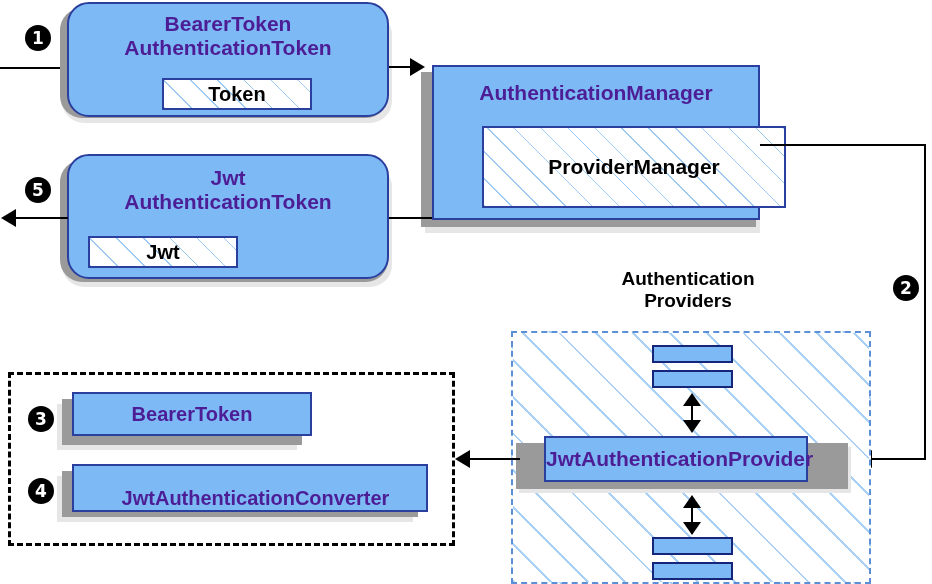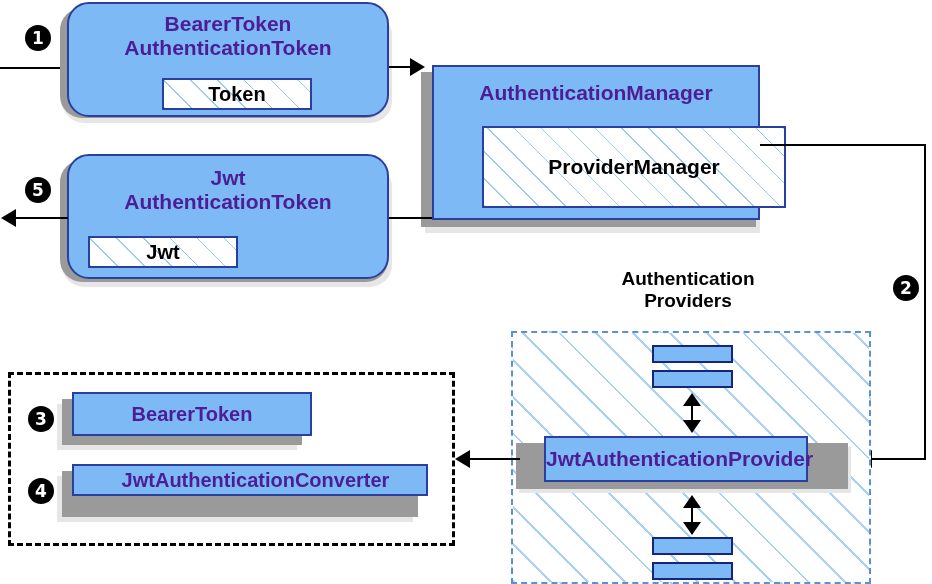--- a/index.html
+++ b/index.html
@@ -229,20 +229,20 @@
   <div class="abs shadow-dark" style="left:62px; top:399px; width:240px; height:46px;"></div>
   <div class="abs bluebox" style="left:72px; top:392px; width:240px; height:44px; display:flex; align-items:center; justify-content:center;">
     <span class="title" style="font-size:20px;">BearerToken</span>
   </div>
   <div class="abs badge" style="left:28px; top:406px; width:26px; height:26px; font-size:17px;">
     <span>3</span>
   </div>
 
   <div class="abs shadow-light" style="left:57px; top:476px; width:356px; height:46px;"></div>
   <div class="abs shadow-dark" style="left:62px; top:471px; width:356px; height:46px;"></div>
-  <div class="abs bluebox" style="left:72px; top:464px; width:356px; height:32px; display:flex; align-items:center; justify-content:center;padding-left:11px;">
+  <div class="abs bluebox" style="left:72px; top:464px; width:356px; height:48px; display:flex; align-items:flex-end; justify-content:center;padding-left:11px;">
     <span class="title" style="font-size:20px;">JwtAuthenticationConverter</span>
   </div>
   <div class="abs badge" style="left:28px; top:478px; width:26px; height:26px; font-size:17px;">
     <span>4</span>
   </div>
 
 </div>
 
 </body></html>

